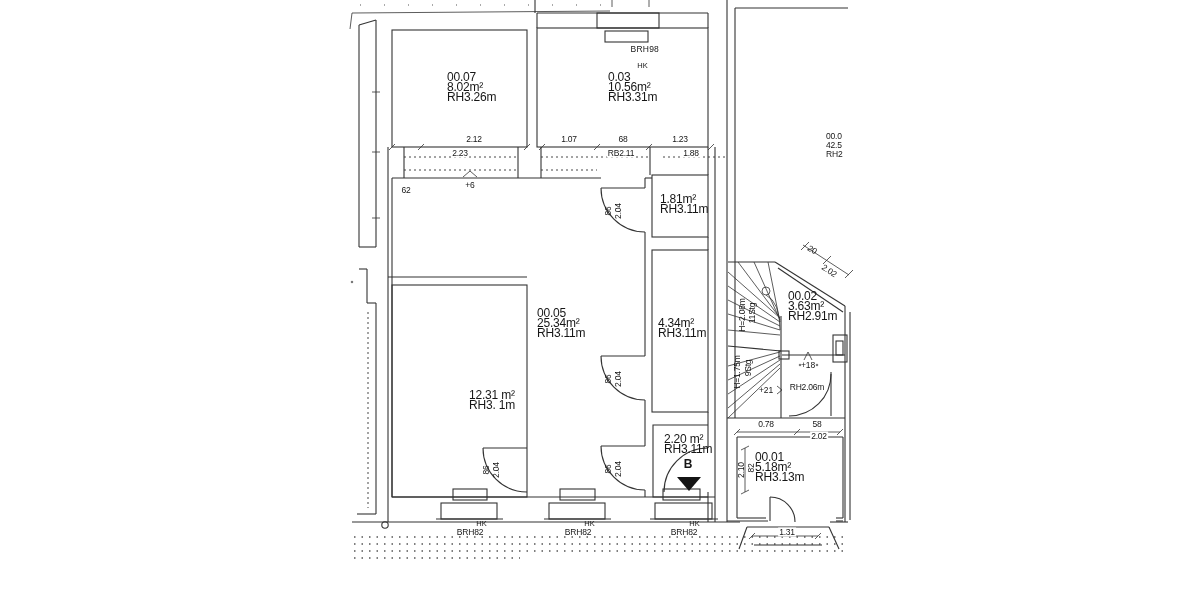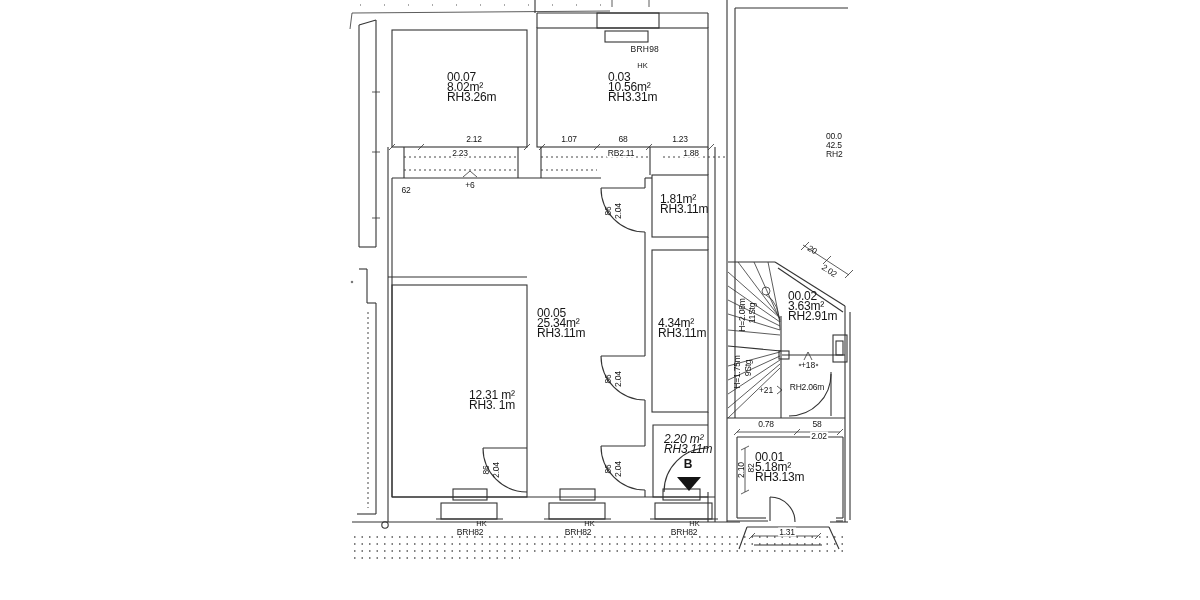--- a/index.html
+++ b/index.html
@@ -241,21 +241,21 @@
 <div class="rlabel" style="left:660px;top:194px;">
   <div>1.81m²</div>
   <div>RH3.11m</div>
 </div>
 
 <div class="rlabel" style="left:658px;top:318px;">
   <div>4.34m²</div>
   <div>RH3.11m</div>
 </div>
 
-<div class="rlabel" style="left:664px;top:434px;font-style:italic;">
+<div class="rlabel" style="left:664px;top:434px;">
   <div>2.20 m²</div>
   <div>RH3.11m</div>
 </div>
 
 <div class="rlabel" style="left:788px;top:291px;">
   <div>00.02</div>
   <div>3.63m²</div>
   <div>RH2.91m</div>
 </div>
 

